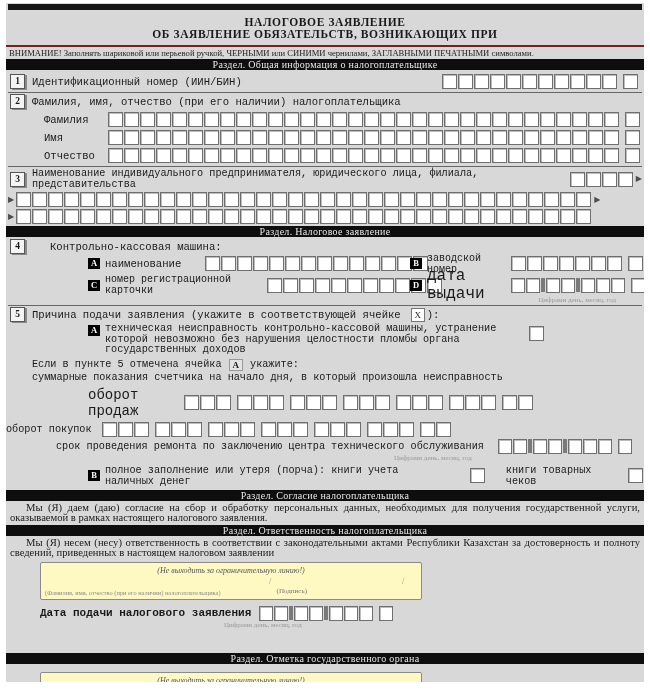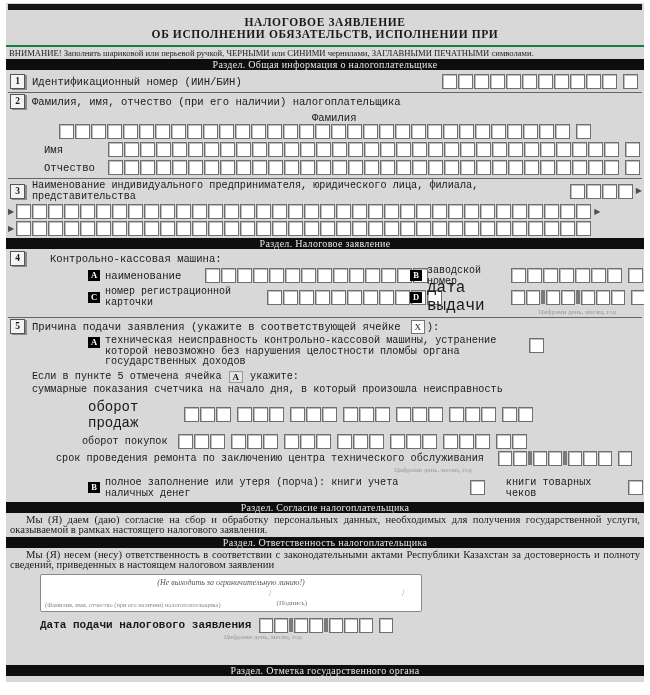--- a/index.html
+++ b/index.html
@@ -1,57 +1,57 @@
 <!DOCTYPE html>
 <html><head>
 <meta charset="utf-8">
 <style>
   html,body{margin:0;padding:0;background:#ffffff;}
   body{width:650px;height:695px;position:relative;font-family:"Liberation Serif","DejaVu Serif",serif;color:#1a1a1a;}
   .page{position:absolute;left:6px;top:3px;width:638px;height:679px;background:#d8d8d8;overflow:hidden;}
   .topbar{height:6px;background:#161616;margin:1px 2px 0 2px;}
   .title{ text-align:center;font-weight:bold;font-size:11.5px;line-height:12px;margin-top:6px;letter-spacing:0.6px;}
-  .warn{border-top:2px solid #15803d;margin-top:5px;font-size:8.6px;padding:1px 3px 1px 3px;white-space:nowrap;color:#222;}
+  .warn{border-top:2px solid #7f1d1d;margin-top:5px;font-size:8.6px;padding:1px 3px 1px 3px;white-space:nowrap;color:#222;}
   .secbar{background:#0e0e0e;color:#e9e9e9;text-align:center;font-size:10px;line-height:11px;height:11px;letter-spacing:0.3px;}
   .r{display:flex;align-items:center;}
   .rel{position:relative;}
   .lbl{font-size:10.6px;font-family:Liberation Mono, monospace;}
   .grow{flex:1;}
   .hr{border-top:1px solid #666;height:0;margin:1px 2px;}
   .numbox{flex:0 0 auto;width:13px;height:13px;background:#f4f4f4;border:1px solid #555;box-shadow:2px 1px 0 #8a8a8a;font-size:9.5px;font-weight:bold;text-align:center;line-height:13px;margin:0 7px 0 4px;}
   .marker{flex:0 0 auto;width:12px;height:11px;background:#000;color:#fff;font-size:8.5px;font-weight:bold;text-align:center;line-height:11px;margin-right:5px;}
   .cells{display:inline-flex;align-items:center;}
   .cell{flex:0 0 auto;width:13px;height:13px;background:#ffffff;border:1px solid #6f6f6f;box-shadow:inset 1px 1px 0 #bdbdbd;margin-right:1px;}
   .date .cell{width:12px;}
   .sep{flex:0 0 auto;width:4px;height:14px;background:#7a7a7a;margin-right:1px;}
   .ggap{flex:0 0 auto;width:5px;}
   .endgap{margin-left:5px;}
   .arrow{font-size:8px;color:#4d4d4d;line-height:10px;margin:0 2px;}
   .note{font-size:7px;color:#9a9a9a;}
   .para{font-size:10.6px;line-height:10px;text-align:justify;margin:2px 4px 2px 4px;text-indent:16px;}
-  .sigbox{position:relative;margin-left:34px;margin-top:4px;width:380px;height:36px;background:#ffffff;border:1px solid #8a8a8a;border-radius:2px;}
+  .sigbox{position:relative;margin-left:34px;margin-top:4px;width:380px;height:36px;background:#fef9c3;border:1px solid #8a8a8a;border-radius:2px;}
   .sigwarn{text-align:center;font-style:italic;font-size:8px;color:#555;padding-top:3px;}
   .slash1{position:absolute;left:60%;top:14px;font-size:8px;color:#888;}
   .slash2{position:absolute;left:95%;top:14px;font-size:8px;color:#888;}
   .sigcap{position:absolute;left:4px;bottom:2px;font-size:6.4px;color:#8c8c8c;width:220px;line-height:6.8px;}
   .sigsign{position:absolute;left:62%;bottom:4px;font-size:7px;color:#777;}
   .xbox{display:inline-block;min-width:12px;height:12px;background:#fff;border:1px solid #777;font-size:9px;text-align:center;line-height:12px;margin:0 2px 0 10px;}
   .minia{display:inline-block;border:1px solid #999;background:#e4e4e4;font-weight:bold;font-size:9px;line-height:10px;padding:0 3px;margin:0 7px;}
   .bgroup{position:absolute;display:flex;align-items:center;left:404px;top:50%;transform:translateY(-50%);}
 </style>
 </head>
 <body>
 
 <div class="page">
 
   <div class="topbar"></div>
 
   <div class="title">
     <div>НАЛОГОВОЕ ЗАЯВЛЕНИЕ</div>
-    <div>ОБ ИСПОЛНЕНИИ ОБЯЗАТЕЛЬСТВ, ИСПОЛНЕНИИ ПРИ</div>
+    <div>ОБ ЗАЯВЛЕНИЕ ОБЯЗАТЕЛЬСТВ, ВОЗНИКАЮЩИХ ПРИ</div>
   </div>
 
   <div class="warn">ВНИМАНИЕ! Заполнять шариковой или перьевой ручкой, ЧЕРНЫМИ или СИНИМИ чернилами, ЗАГЛАВНЫМИ ПЕЧАТНЫМИ символами.</div>
 
   <div class="secbar">Раздел. Общая информация о налогоплательщике</div>
 
   <div class="r" style="margin-top:4px;margin-bottom:3px;">
     <span class="numbox">1</span>
     <span class="lbl">Идентификационный номер (ИИН/БИН)</span>
     <span class="grow"></span>
@@ -69,21 +69,21 @@
         <span class="cell"></span>
         <span class="cell endgap"></span>
       </span>
   </div>
   <div class="hr"></div>
 
   <div class="r" style="margin-top:1px;">
     <span class="numbox">2</span>
     <span class="lbl">Фамилия, имя, отчество (при его наличии) налогоплательщика</span>
   </div>
-  <div class="r" style="margin-top:3px;flex-direction:column;">
+  <div class="r" style="margin-top:3px;">
     <span class="lbl" style="margin-left:38px;width:64px;">Фамилия</span>
     <span class="cells">
         <span class="cell"></span>
         <span class="cell"></span>
         <span class="cell"></span>
         <span class="cell"></span>
         <span class="cell"></span>
         <span class="cell"></span>
         <span class="cell"></span>
         <span class="cell"></span>
@@ -410,21 +410,21 @@
         <span class="ggap"></span>
         <span class="cell"></span>
         <span class="cell"></span>
         <span class="cell"></span>
         <span class="ggap"></span>
         <span class="cell"></span>
         <span class="cell"></span>
       </span>
   </div>
   <div class="r" style="margin-top:3px;">
-    <span class="lbl" style="margin-left:76px;width:96px;font-size:10.2px;">оборот покупок</span>
+    <span class="lbl" style="width:96px;font-size:10.2px;">оборот покупок</span>
     <span class="cells">
         <span class="cell"></span>
         <span class="cell"></span>
         <span class="cell"></span>
         <span class="ggap"></span>
         <span class="cell"></span>
         <span class="cell"></span>
         <span class="cell"></span>
         <span class="ggap"></span>
         <span class="cell"></span>

